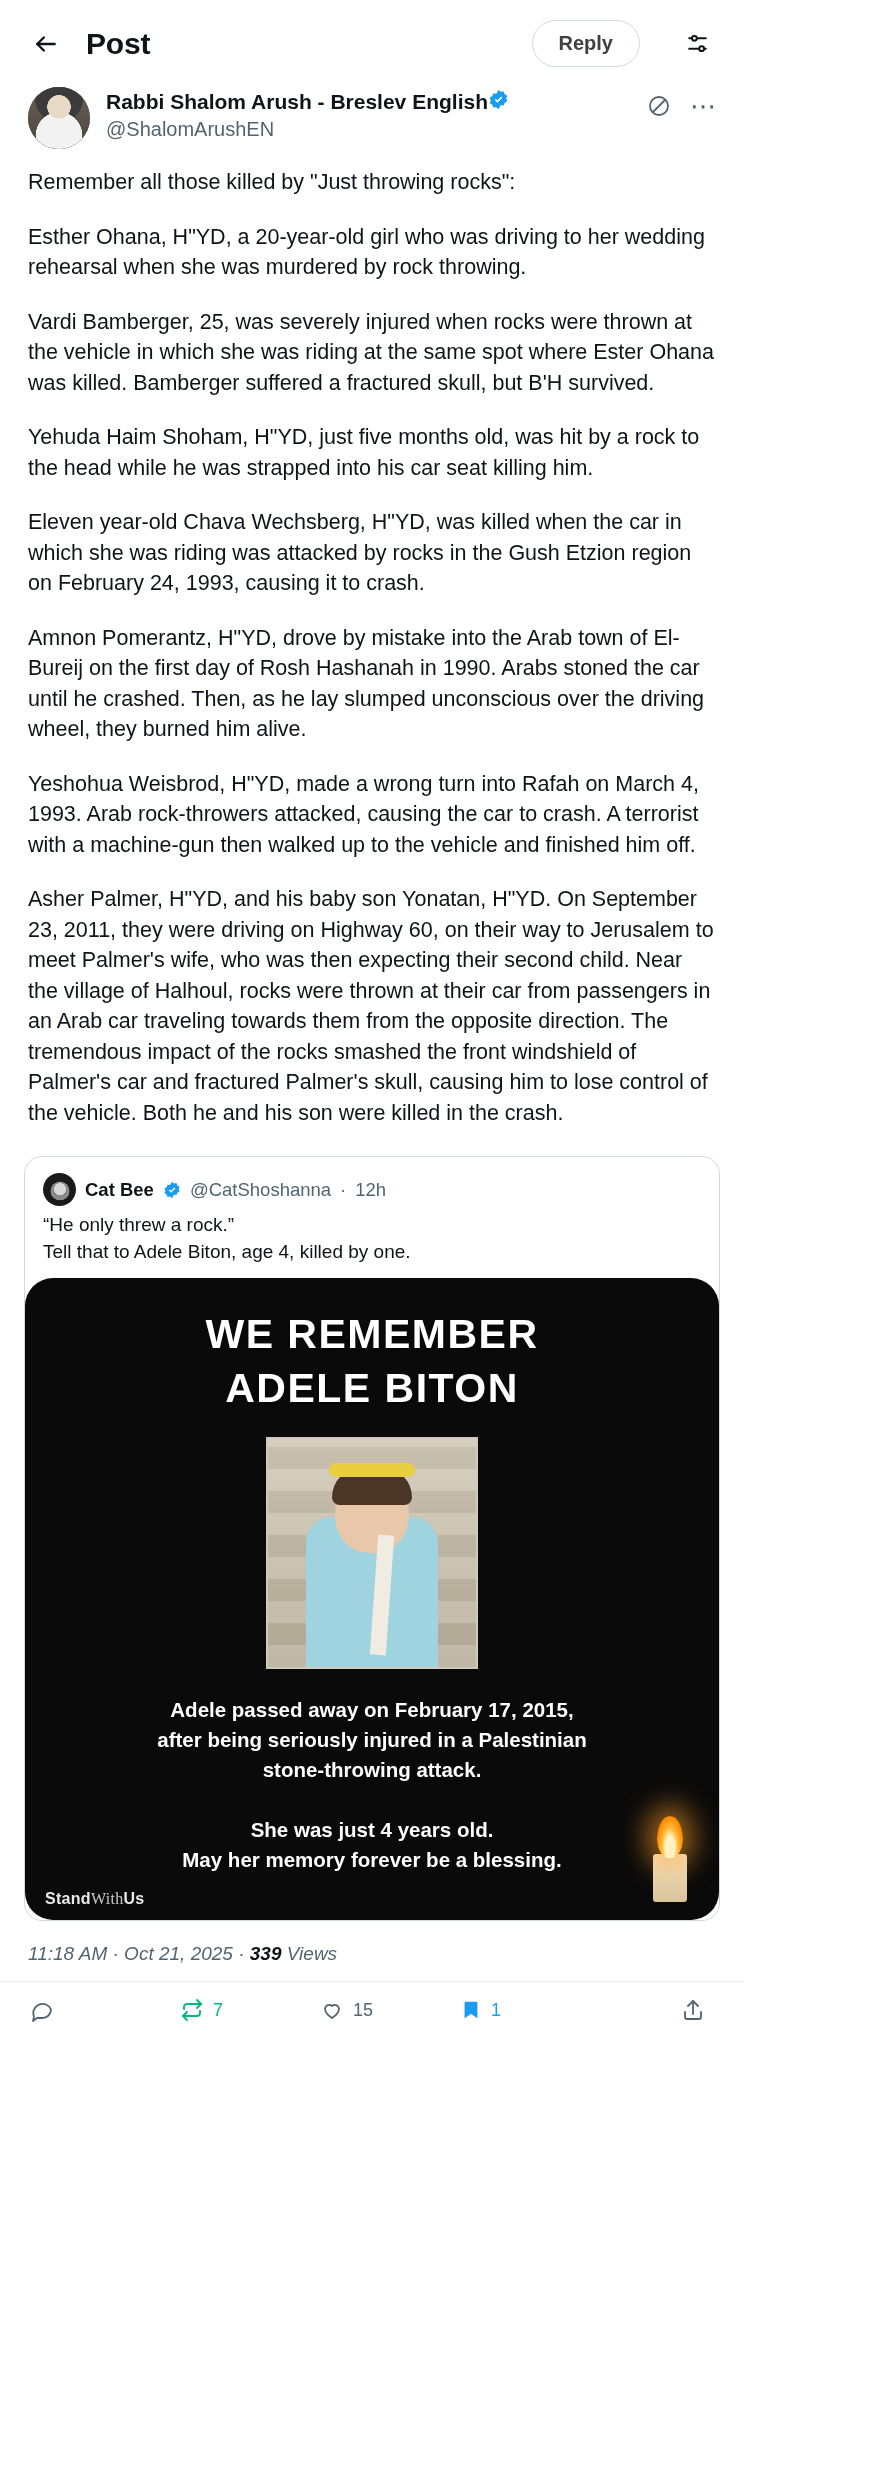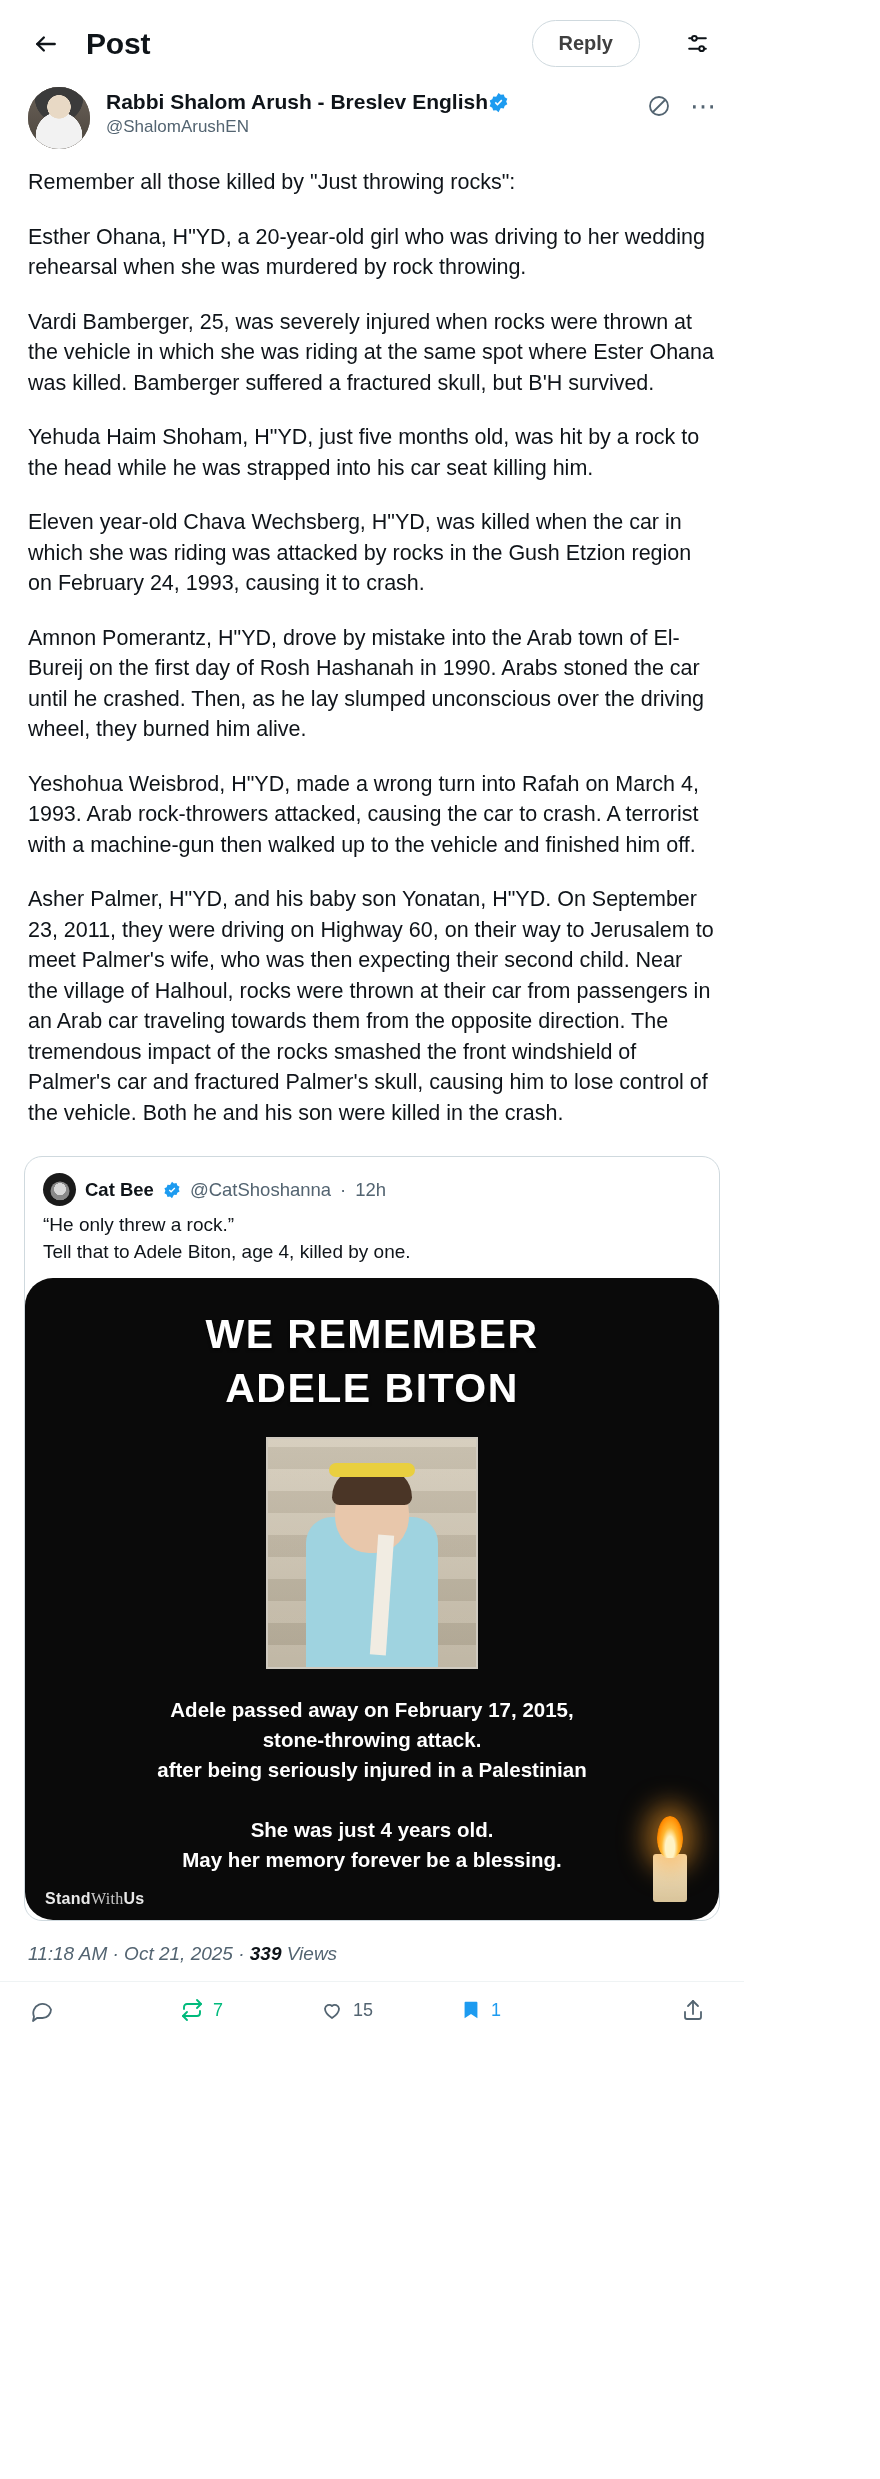--- a/index.html
+++ b/index.html
@@ -75,33 +75,33 @@
     left: 0; top: 0; right: 0; bottom: 0;
     background:
       radial-gradient(circle at 50% 32%, #e8d9c5 0 22%, rgba(232,217,197,0) 23%),
       radial-gradient(circle at 50% 78%, #f2f2f2 0 40%, rgba(242,242,242,0) 41%),
       radial-gradient(circle at 50% 18%, #3b3b3b 0 40%, rgba(59,59,59,0) 41%),
       linear-gradient(#6b6259, #4a443c);
   }
   .author-names { padding-top: 2px; flex: 1; min-width: 0; }
   .author-line {
     display: flex;
-    align-items: center;
+    align-items: flex-start;
   }
   .author-name {
     font-size: 21px;
     font-weight: bold;
     line-height: 1.25;
   }
   .verified {
     width: 21px; height: 21px;
     flex: none;
   }
   .handle {
-    font-size: 17px;
+    font-size: 20px;
     color: #536471;
     line-height: 1.35;
     margin-top: 1px;
   }
   .author-actions {
     display: flex;
     align-items: center;
     gap: 16px;
     padding-top: 4px;
   }
@@ -420,22 +420,22 @@
         <div class="photo-wall"></div>
         <div class="photo-child"></div>
         <div class="photo-head"></div>
         <div class="photo-hair"></div>
         <div class="photo-band"></div>
         <div class="photo-stick"></div>
       </div>
 
       <div class="memorial-sub">
         <div>Adele passed away on February 17, 2015,</div>
+        <div>after being seriously injured in a Palestinian</div>
         <div>stone-throwing attack.</div>
-        <div>after being seriously injured in a Palestinian</div>
       </div>
 
       <div class="memorial-closing">
         <div>She was just 4 years old.</div>
         <div>May her memory forever be a blessing.</div>
       </div>
 
       <div class="candle">
         <div class="wax"></div>
         <div class="flame"></div>

